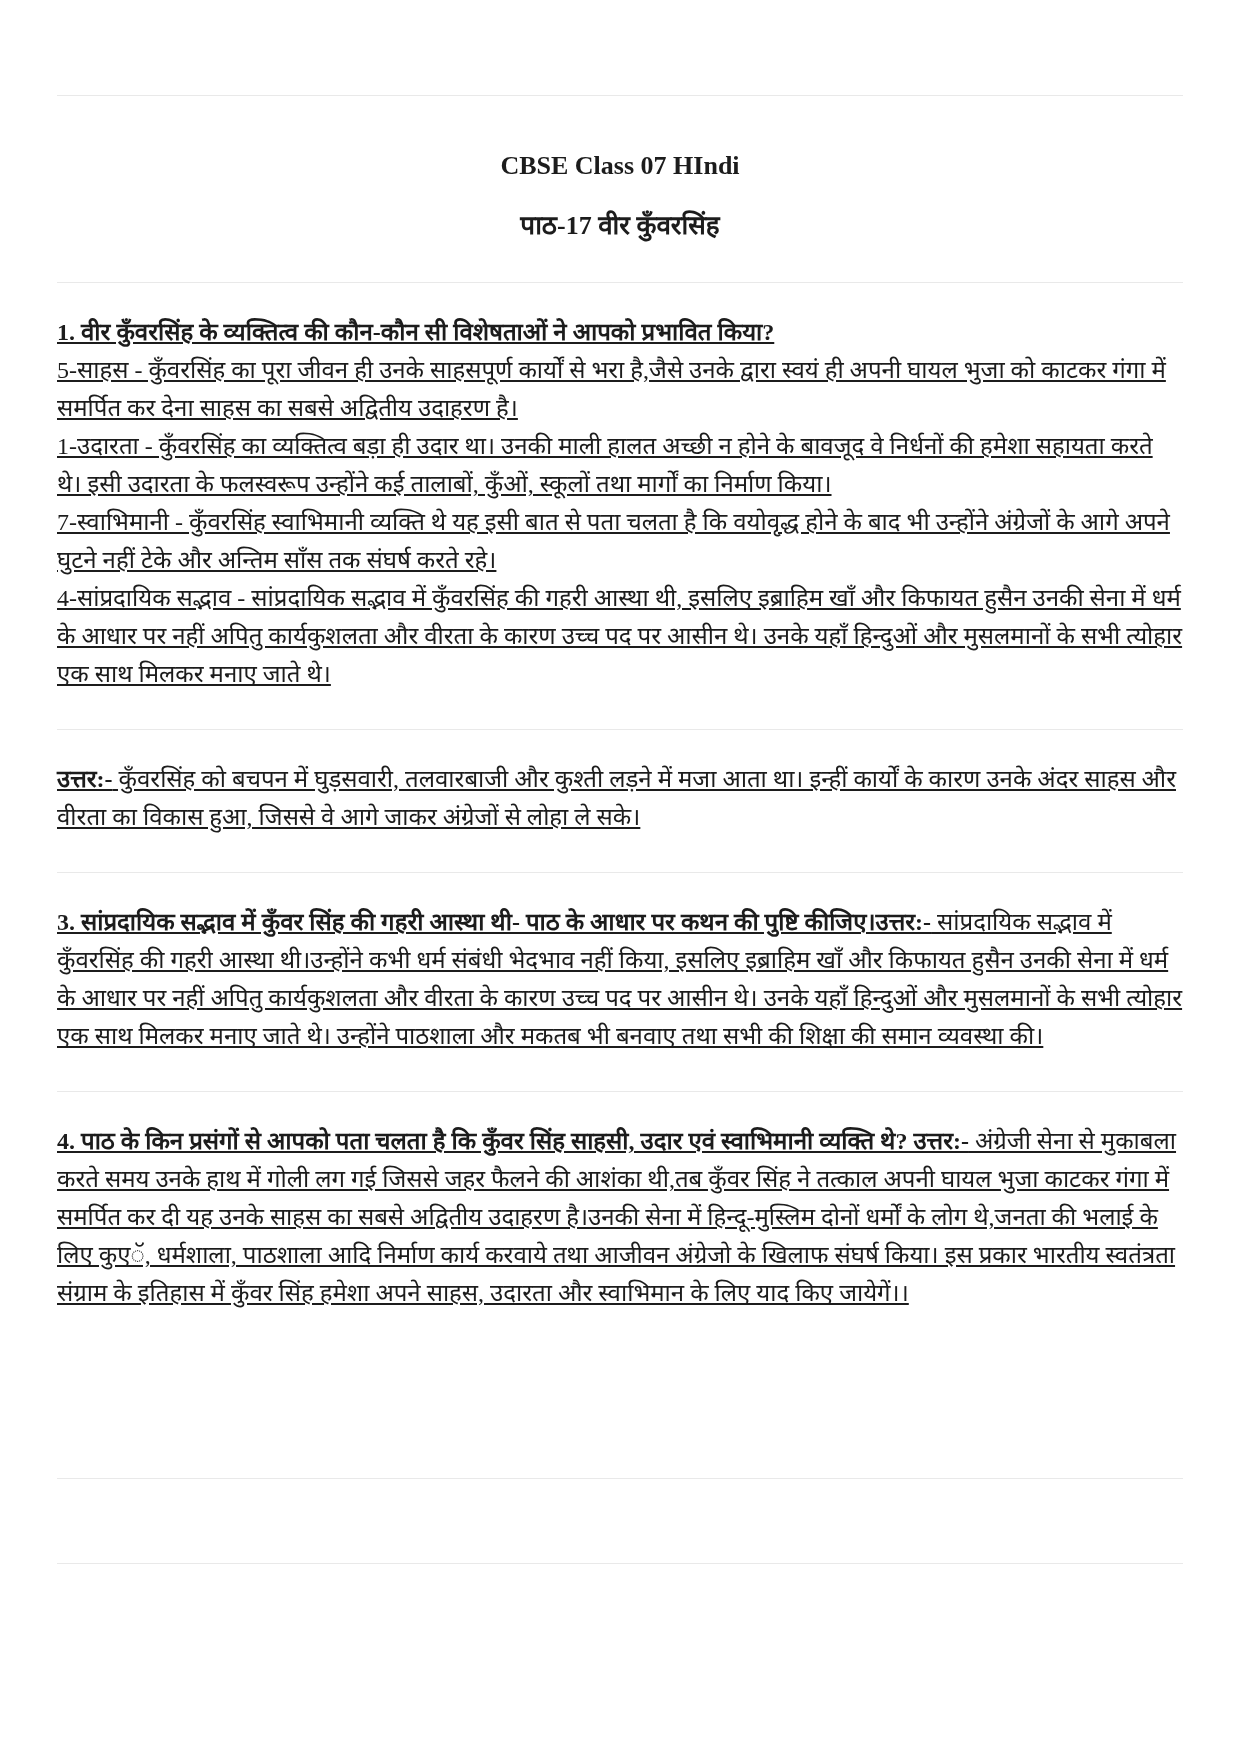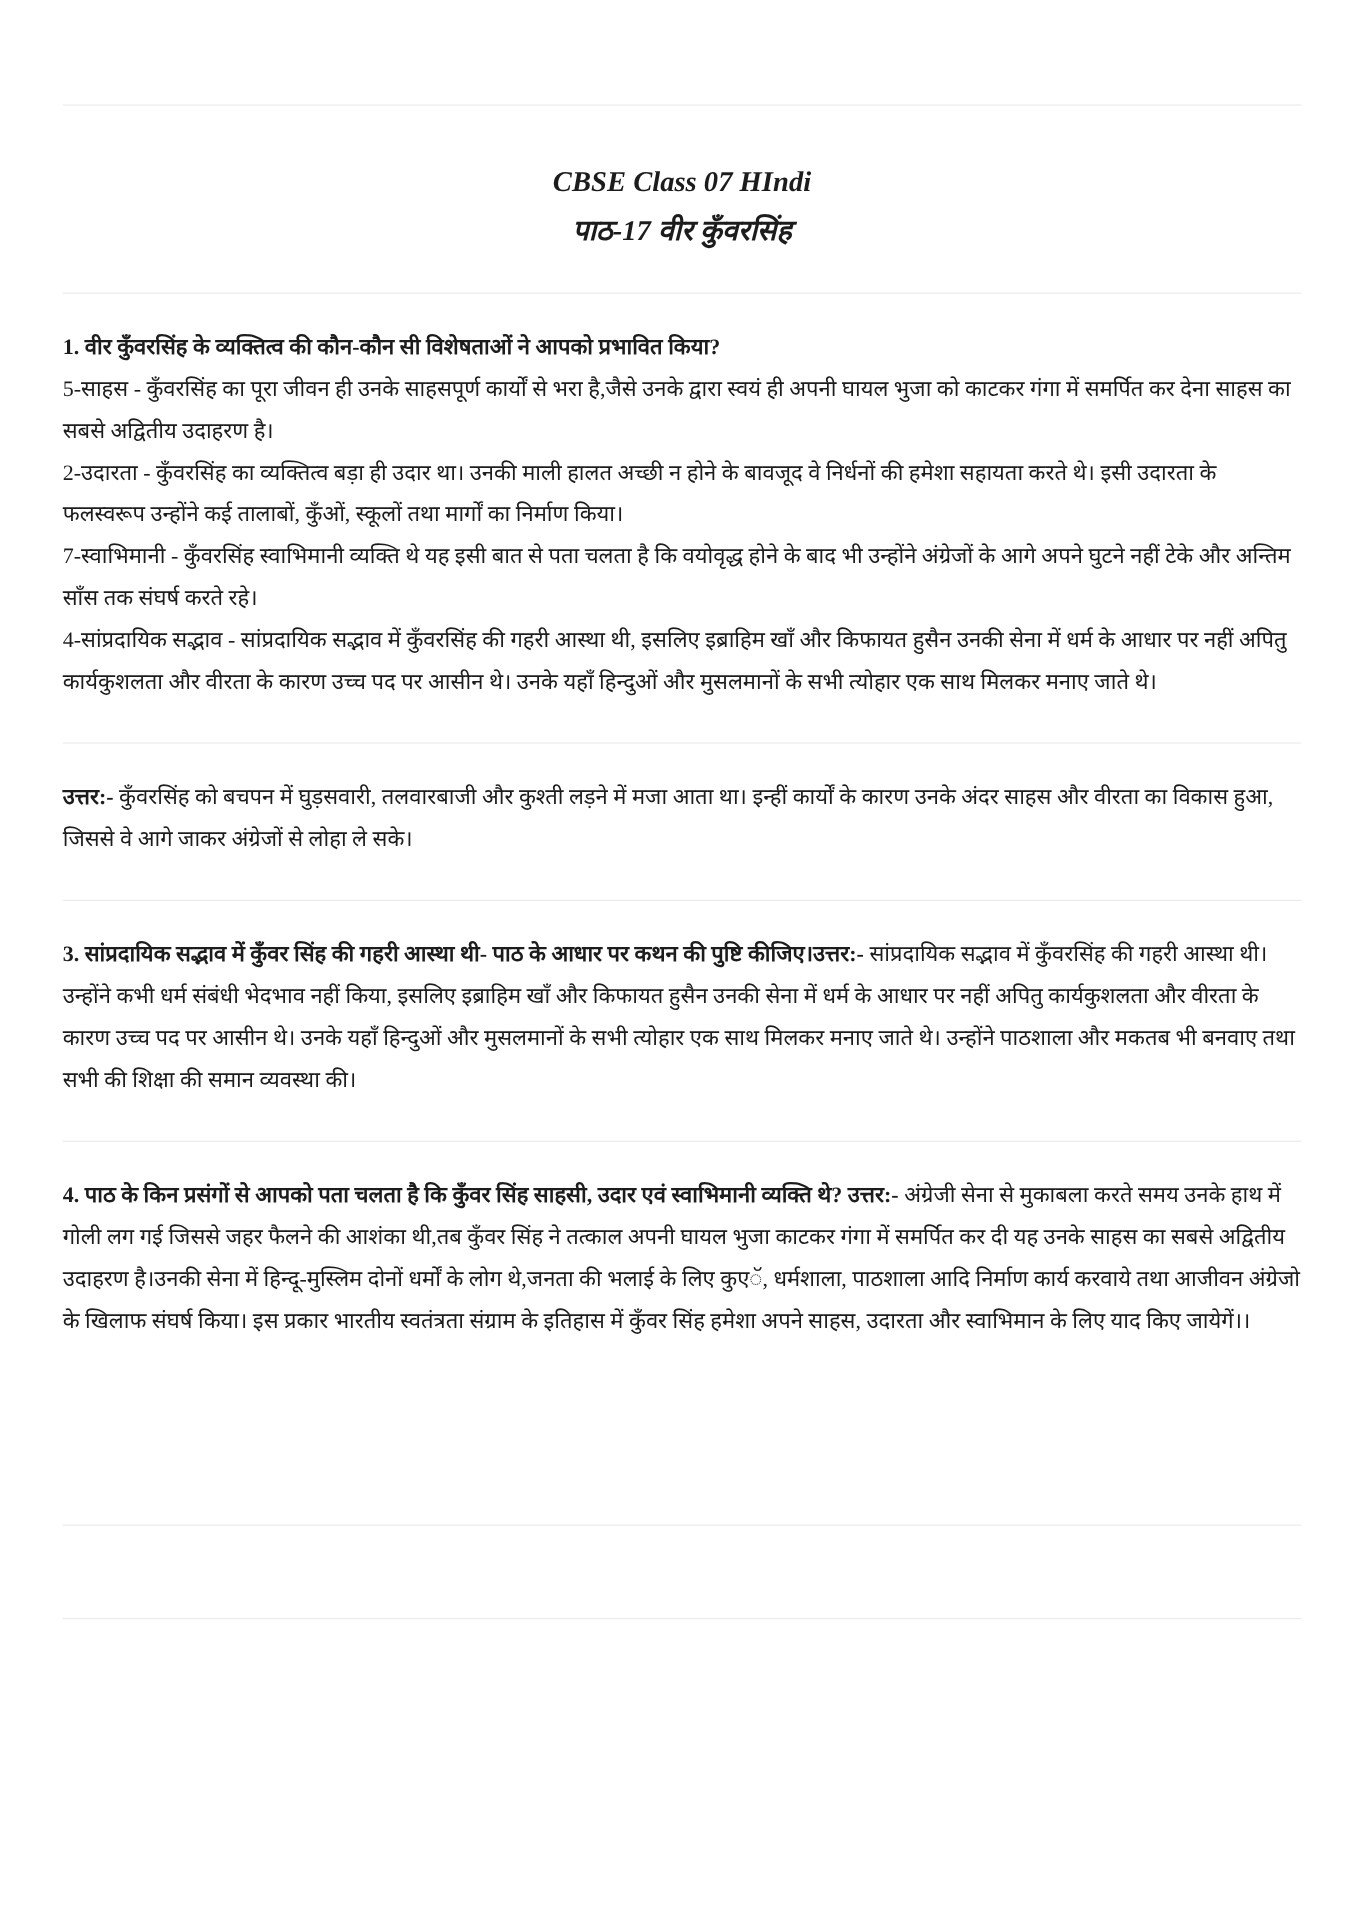--- a/index.html
+++ b/index.html
@@ -30,27 +30,27 @@
   }
   .doc-header {
     text-align: center;
     margin-top: 48px;
     margin-bottom: 34px;
   }
   .doc-header .title-line {
     font-size: 26px;
     line-height: 44px;
     font-weight: 700;
-    margin: 0;
-    font-style: italic;
+    margin: 16px;
   }
   .qa-section {
     padding: 30px 0 36px 0;
-    font-size: 20px;
+    font-size: 24px;
     line-height: 38px;
+    text-decoration: underline;
   }
   .qa-section p { margin: 0; }
   .question {
     font-weight: 700;
   }
   .answer-label, .question-inline {
     font-weight: 700;
   }
   .bottom-gap-1 { height: 130px; }
   .bottom-gap-2 { height: 84px; }
@@ -66,21 +66,21 @@
   <header class="doc-header">
     <p class="title-line">CBSE Class 07 HIndi</p>
     <p class="title-line">पाठ-17 वीर कुँवरसिंह</p>
   </header>
 
   <hr class="divider">
 
   <section class="qa-section">
     <p class="question">1. वीर कुँवरसिंह के व्यक्तित्व की कौन-कौन सी विशेषताओं ने आपको प्रभावित किया?</p>
     <p><span>5-साहस - कुँवरसिंह का पूरा जीवन ही उनके साहसपूर्ण कार्यों से भरा है,जैसे उनके द्वारा स्वयं ही अपनी घायल भुजा को काटकर गंगा में समर्पित कर देना साहस का सबसे अद्वितीय उदाहरण है।</span></p>
-    <p><span>2-उदारता - कुँवरसिंह का व्यक्तित्व बड़ा ही उदार था। उनकी माली हालत अच्छी न होने के बावजूद वे निर्धनों की हमेशा सहायता करते थे। इसी उदारता के फलस्वरूप उन्होंने कई तालाबों, कुँओं, स्कूलों तथा मार्गों का निर्माण किया।</span></p>
+    <p><span>1-उदारता - कुँवरसिंह का व्यक्तित्व बड़ा ही उदार था। उनकी माली हालत अच्छी न होने के बावजूद वे निर्धनों की हमेशा सहायता करते थे। इसी उदारता के फलस्वरूप उन्होंने कई तालाबों, कुँओं, स्कूलों तथा मार्गों का निर्माण किया।</span></p>
     <p><span>7-स्वाभिमानी - कुँवरसिंह स्वाभिमानी व्यक्ति थे यह इसी बात से पता चलता है कि वयोवृद्ध होने के बाद भी उन्होंने अंग्रेजों के आगे अपने घुटने नहीं टेके और अन्तिम साँस तक संघर्ष करते रहे।</span></p>
     <p><span>4-सांप्रदायिक सद्भाव - सांप्रदायिक सद्भाव में कुँवरसिंह की गहरी आस्था थी, इसलिए इब्राहिम खाँ और किफायत हुसैन उनकी सेना में धर्म के आधार पर नहीं अपितु कार्यकुशलता और वीरता के कारण उच्च पद पर आसीन थे। उनके यहाँ हिन्दुओं और मुसलमानों के सभी त्योहार एक साथ मिलकर मनाए जाते थे।</span></p>
   </section>
 
   <hr class="divider">
 
   <section class="qa-section">
     <p><strong class="answer-label">उत्तर:-</strong><span> कुँवरसिंह को बचपन में घुड़सवारी, तलवारबाजी और कुश्ती लड़ने में मजा आता था। इन्हीं कार्यों के कारण उनके अंदर साहस और वीरता का विकास हुआ, जिससे वे आगे जाकर अंग्रेजों से लोहा ले सके।</span></p>
   </section>
 

